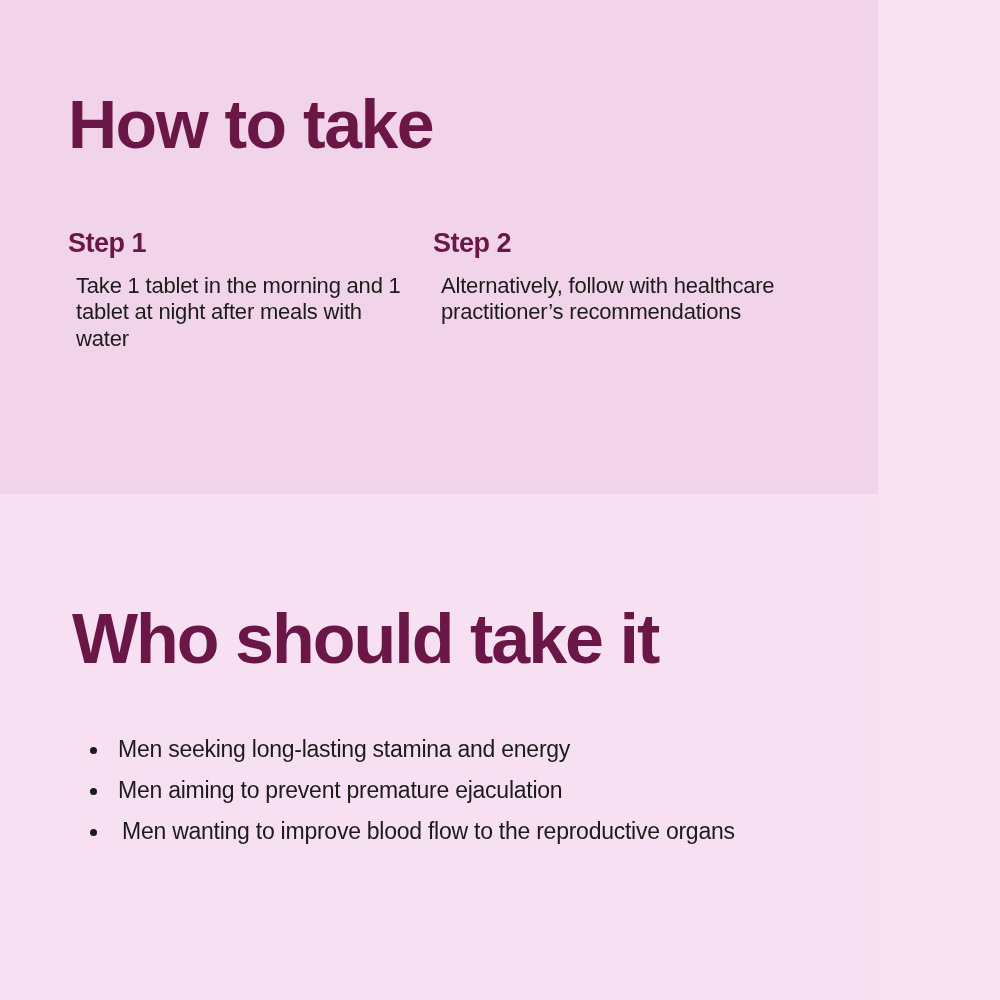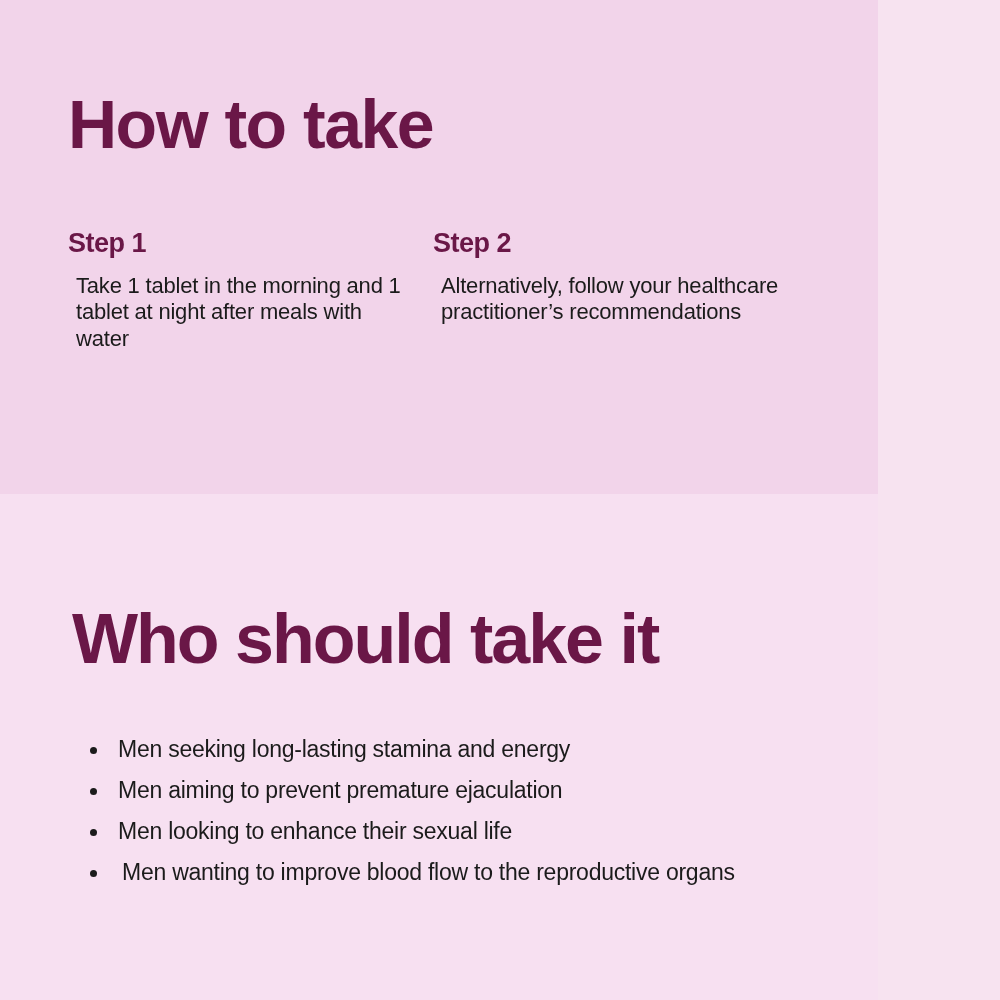--- a/index.html
+++ b/index.html
@@ -112,28 +112,27 @@
 
   <section class="section-how">
     <h1 class="title-how">How to take</h1>
     <div class="steps">
       <div class="step">
         <div class="step-head">Step 1</div>
         <p class="step-body">Take 1 tablet in the morning and 1 tablet at night after meals with water</p>
       </div>
       <div class="step">
         <div class="step-head">Step 2</div>
-        <p class="step-body">Alternatively, follow your healthcare practitioner’s recommendations</p>
+        <p class="step-body">Alternatively, follow with healthcare practitioner’s recommendations</p>
       </div>
     </div>
   </section>
 
   <section class="section-who">
     <h1 class="title-who">Who should take it</h1>
     <ul class="who-list">
       <li><span class="bullet"></span><span>Men seeking long-lasting stamina and energy</span></li>
       <li><span class="bullet"></span><span>Men aiming to prevent premature ejaculation</span></li>
-      <li><span class="bullet"></span><span>Men looking to enhance their sexual life</span></li>
       <li><span class="bullet"></span><span>Men wanting to improve blood flow to the reproductive organs</span></li>
     </ul>
   </section>
 
 </div>
 
 </body></html>

